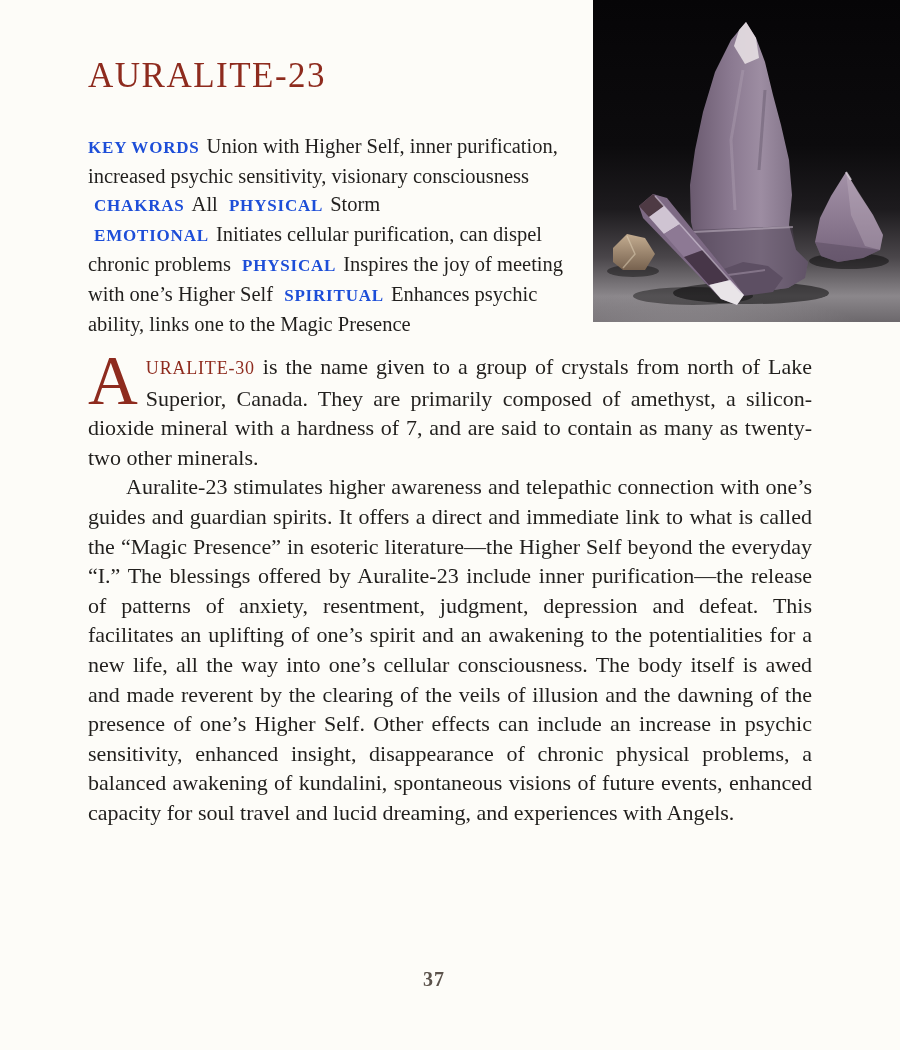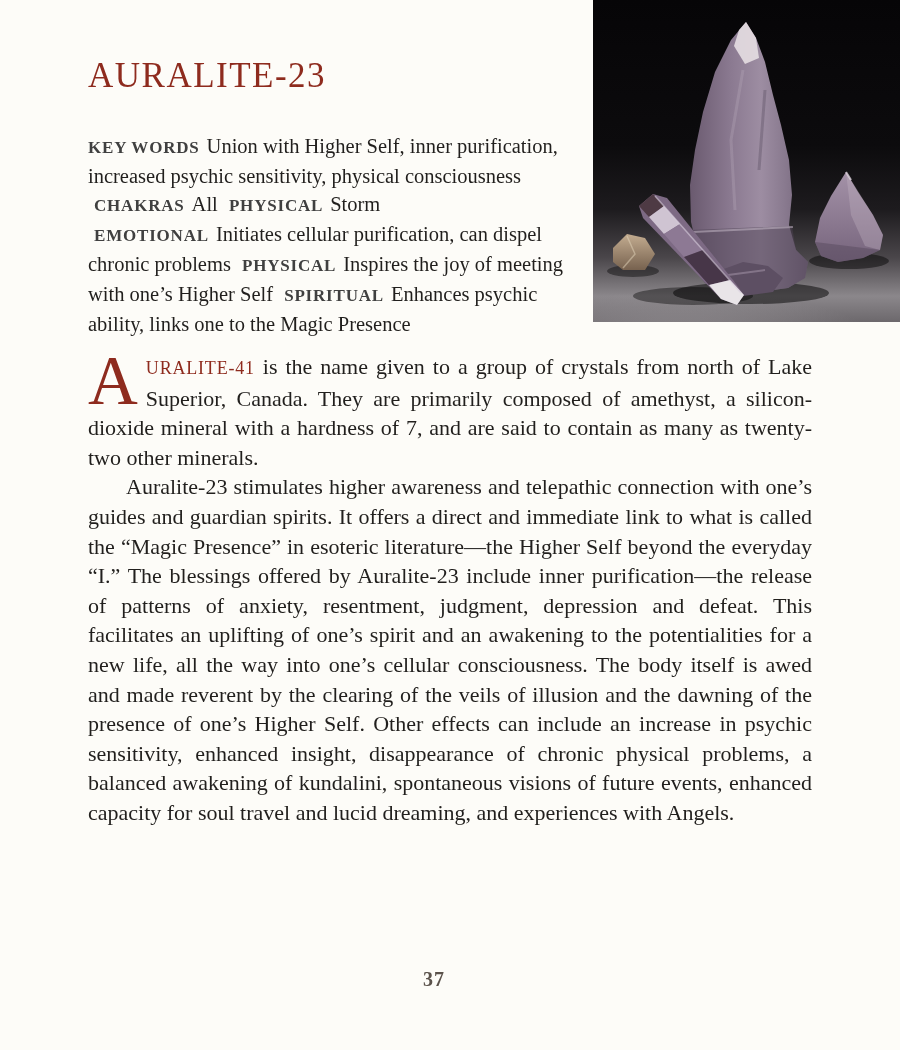--- a/index.html
+++ b/index.html
@@ -25,21 +25,21 @@
     letter-spacing:1.5px;
     color:#8e2b1e;
   }
   .keywords{
     position:absolute;left:88px;top:132px;width:484px;
     margin:0;
     font-size:20.5px;line-height:28px;
     text-align:left;
   }
   .kw-label{
-    font-weight:bold;color:#404040;
+    font-weight:bold;color:#1d4ed8;
     font-size:17px;letter-spacing:0.8px;
     margin-right:7px;
   }
   .kw-label.kw-follow{margin-left:6px;}
   .bodytext{
     position:absolute;left:88px;top:352px;width:724px;
   }
   .para{
     margin:0;
     font-size:22px;line-height:29.6px;
@@ -132,28 +132,28 @@
       <path d="M62,196 L148,293" stroke="#d8cede" stroke-width="1.5" opacity="0.6" fill="none"></path>
 
       <polygon fill="url(#stoneGrad)" points="20,248 34,234 52,238 62,254 52,270 30,270 20,262"></polygon>
       <path d="M34,236 L42,254 L30,268" stroke="#e2d3ba" stroke-width="1.5" opacity="0.5" fill="none"></path>
     </svg>
   </div>
 
   <h1 class="title">AURALITE-23</h1>
 
   <p class="keywords">
-    <span class="kw-label">KEY WORDS</span><span>Union with Higher Self, inner purification, increased psychic sensitivity, physical consciousness</span>
+    <span class="kw-label">KEY WORDS</span><span>Union with Higher Self, inner purification, increased psychic sensitivity, visionary consciousness</span>
     <span class="kw-label kw-follow">CHAKRAS</span><span>All</span>
     <span class="kw-label kw-follow">PHYSICAL</span><span>Storm</span>
     <span class="kw-label kw-follow">EMOTIONAL</span><span>Initiates cellular purification, can dispel chronic problems</span>
     <span class="kw-label kw-follow">PHYSICAL</span><span>Inspires the joy of meeting with one’s Higher Self</span>
     <span class="kw-label kw-follow">SPIRITUAL</span><span>Enhances psychic ability, links one to the Magic Presence</span>
   </p>
 
   <div class="bodytext">
-    <p class="para"><span class="dropcap">A</span><span class="lead-sc">URALITE-41</span><span> is the name given to a group of crystals from north of Lake Superior, Canada. They are primarily composed of amethyst, a silicon-dioxide mineral with a hardness of 7, and are said to contain as many as twenty-two other minerals.</span></p>
+    <p class="para"><span class="dropcap">A</span><span class="lead-sc">URALITE-30</span><span> is the name given to a group of crystals from north of Lake Superior, Canada. They are primarily composed of amethyst, a silicon-dioxide mineral with a hardness of 7, and are said to contain as many as twenty-two other minerals.</span></p>
     <p class="para indent">Auralite-23 stimulates higher awareness and telepathic connection with one’s guides and guardian spirits. It offers a direct and immediate link to what is called the “Magic Presence” in esoteric literature—the Higher Self beyond the everyday “I.” The blessings offered by Auralite-23 include inner purification—the release of patterns of anxiety, resentment, judgment, depression and defeat. This facilitates an uplifting of one’s spirit and an awakening to the potentialities for a new life, all the way into one’s cellular consciousness. The body itself is awed and made reverent by the clearing of the veils of illusion and the dawning of the presence of one’s Higher Self. Other effects can include an increase in psychic sensitivity, enhanced insight, disappearance of chronic physical problems, a balanced awakening of kundalini, spontaneous visions of future events, enhanced capacity for soul travel and lucid dreaming, and experiences with Angels.</p>
   </div>
 
   <div class="pagenum">37</div>
 
 </div>
 
 </body></html>

